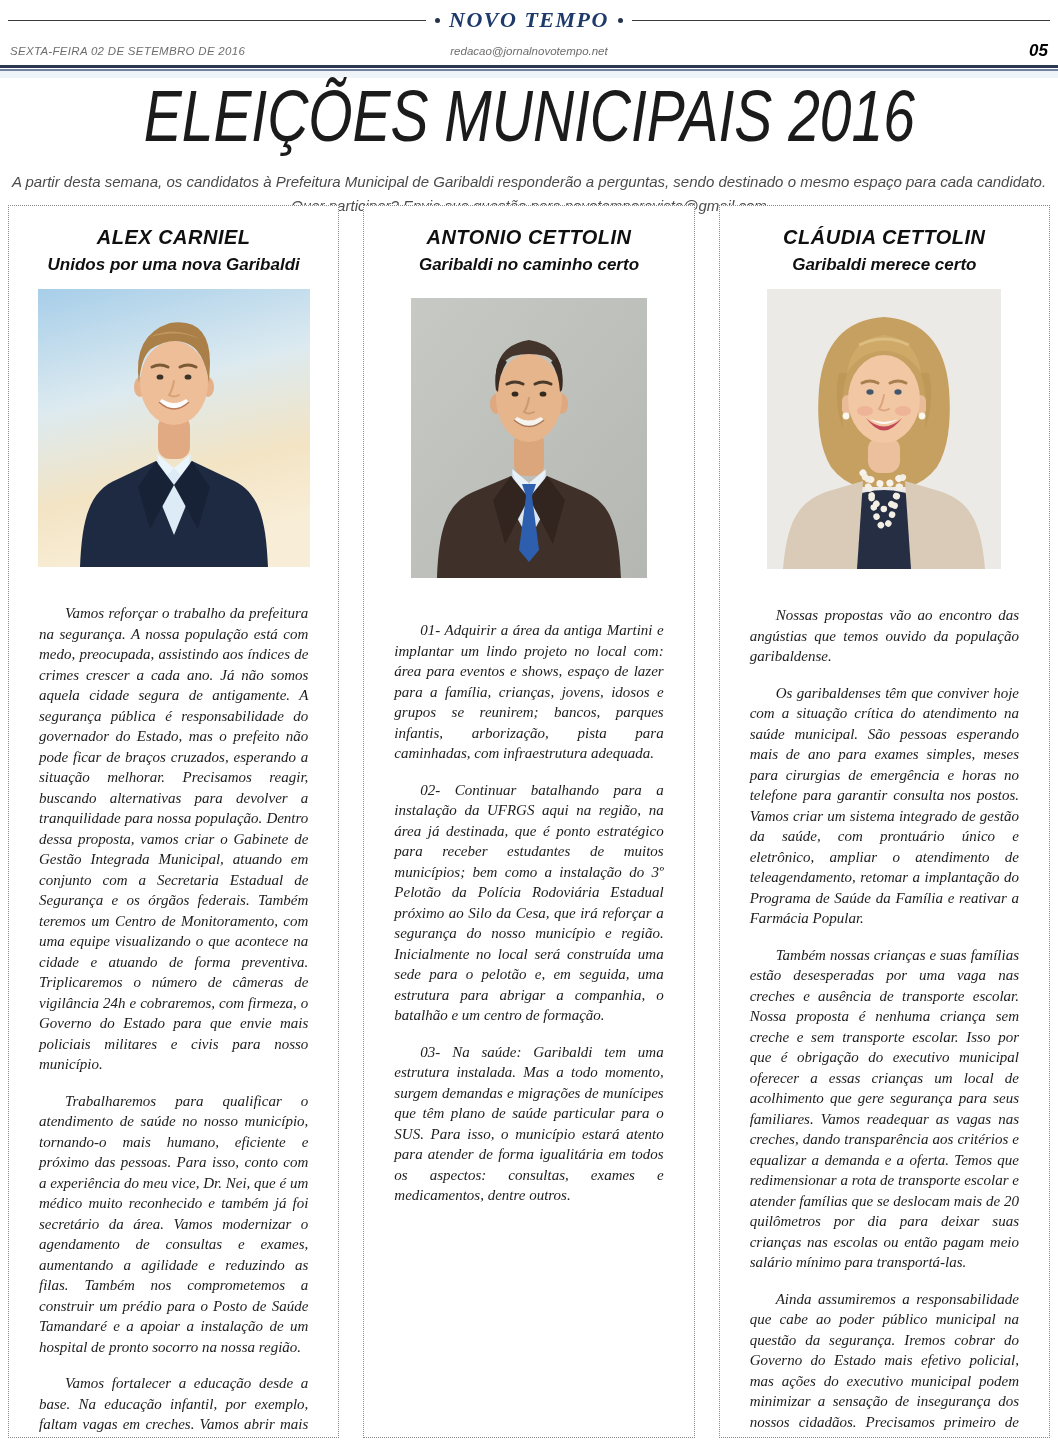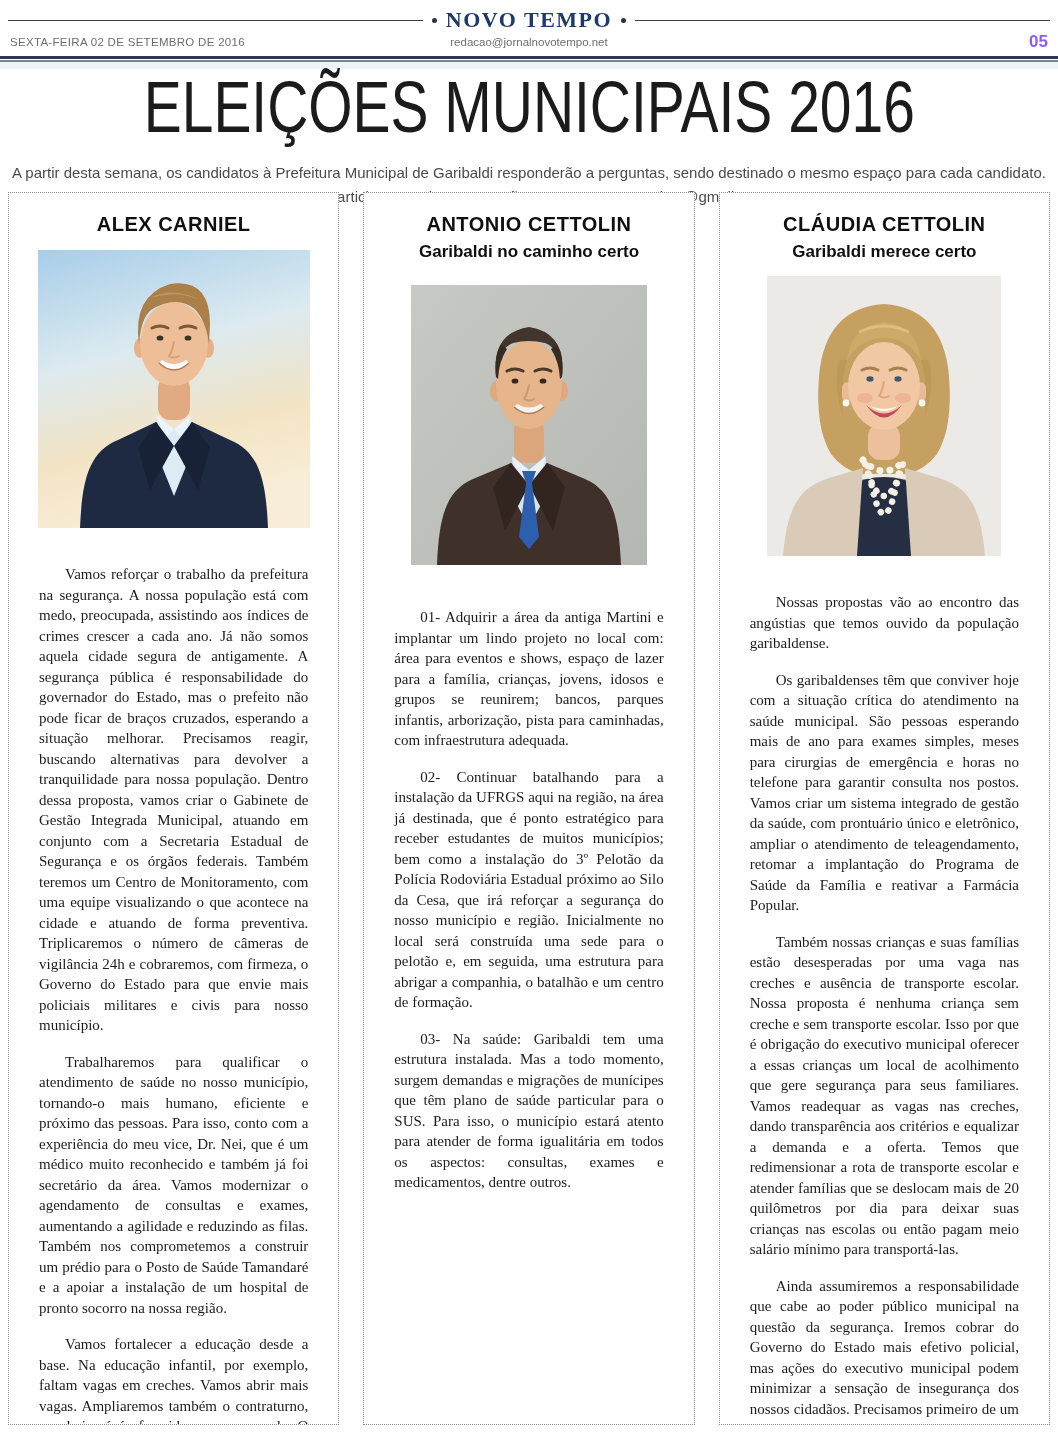--- a/index.html
+++ b/index.html
@@ -2,57 +2,57 @@
 <html lang="pt"><head>
 <meta charset="utf-8">
 <style>
   * { margin:0; padding:0; box-sizing:border-box; }
   html,body { background:#ffffff; }
   body {
     width:1058px; height:1443px; position:relative;
     font-family:"Liberation Sans", sans-serif;
     overflow:hidden;
   }
-  .page { width:1058px; height:1046px; position:relative; }
+  .page { width:1058px; height:1046px; position:relative;font-style:italic; }
 
   
   .masthead { padding-top:9px; }
   .masthead-row { display:flex; align-items:center; padding:0 8px; height:22px; }
   .rule-line { flex:1; height:1px; background:#3c3c3c; }
   .bullet { width:5px; height:5px; border-radius:50%; background:#24324c; margin:0 9px; flex:0 0 auto; }
   .masthead-title {
     font-family:"Liberation Serif", serif; font-weight:bold;
     font-size:22px; color:#1d3a6b; letter-spacing:1.5px; white-space:nowrap;
   }
   .info-row {
     display:grid; grid-template-columns:1fr 1fr 1fr; align-items:center;
-    padding:0 10px; margin-top:1px;
+    padding:0 10px; margin-top:10px;
   }
   .edition-date { font-size:11.5px; color:#6e6e6e; letter-spacing:0.3px; }
   .contact-email { font-size:11.5px; color:#6e6e6e; text-align:center; }
-  .page-number { font-size:17px; font-weight:bold; color:#8b5cf6; text-align:right; }
+  .page-number { font-size:17px; font-weight:bold; color:#000000; text-align:right; }
 
   .double-rule { margin-top:4px; }
   .double-rule .thick { height:3px; background:#2a3850; }
   .double-rule .thin  { height:2px; background:#72839f; margin-top:1px; }
   .double-rule .tint  { height:7px; background:#eff4f8; }
 
   
   .headline-wrap { text-align:center; height:80px; }
   .headline {
     display:inline-block; font-size:73px; font-weight:400; color:#1b1b1b;
     transform:scale(0.78,1); transform-origin:center; white-space:nowrap;
     letter-spacing:0px; line-height:1.05;
   }
   .intro { margin-top:12px; text-align:center; font-size:15px; color:#4b4b4b; line-height:1.6; padding:0 8px; }
 
   
   .columns {
-    position:absolute; left:8px; top:192px; width:1042px; height:1233px;
-    display:flex; gap:24px;justify-content:flex-end;
+    position:absolute; left:8px; top:205px; width:1042px; height:1233px;
+    display:flex; gap:24px;
   }
   .column {
     flex:1 1 0; border:1.5px dotted #8a8a8a; background:#fff;
     padding:20px 14px 8px; display:flex; flex-direction:column; overflow:hidden;
   }
   .col-header { height:58px; }
   .candidate-name { text-align:center; font-size:20px; font-weight:bold; color:#0f0f0f; letter-spacing:0.5px; }
   .candidate-slogan { text-align:center; font-size:17px; font-weight:bold; color:#0f0f0f; margin-top:6px; }
   .photo-wrap { height:286px; margin-top:14px; display:flex; justify-content:center; align-items:flex-start; }
   .photo-wrap svg { display:block; }
@@ -93,20 +93,21 @@
   <div class="intro">
     <div>A partir desta semana, os candidatos à Prefeitura Municipal de Garibaldi responderão a perguntas, sendo destinado o mesmo espaço para cada candidato.</div>
     <div>Quer participar? Envie sua questão para novotemporevista@gmail.com</div>
   </div>
 
   <div class="columns">
 
     <div class="column">
       <div class="col-header">
         <div class="candidate-name">ALEX CARNIEL</div>
+        <div class="candidate-slogan">Unidos por uma nova Garibaldi</div>
       </div>
       <div class="photo-wrap">
         <svg width="272" height="278" viewBox="0 0 272 278" role="img">
           <defs>
             <linearGradient id="bg1" x1="0" y1="0" x2="0.25" y2="1">
               <stop offset="0" stop-color="#a7cee9"></stop>
               <stop offset="0.42" stop-color="#dceaf0"></stop>
               <stop offset="0.75" stop-color="#f3e4c4"></stop>
               <stop offset="1" stop-color="#f8edd6"></stop>
             </linearGradient>

